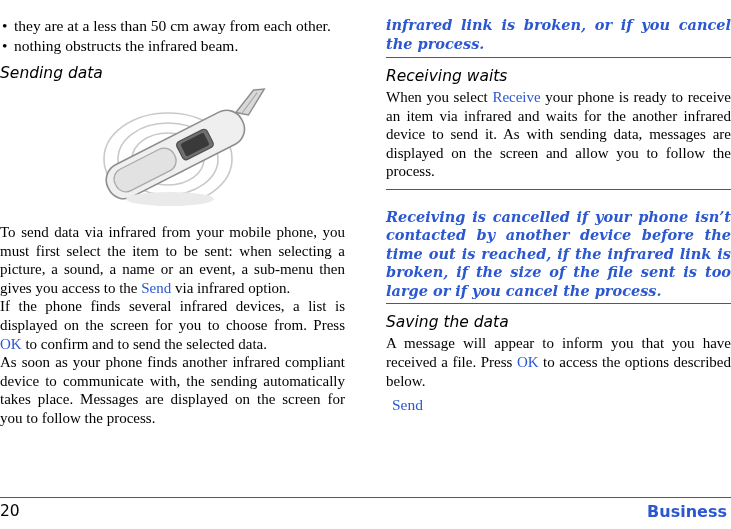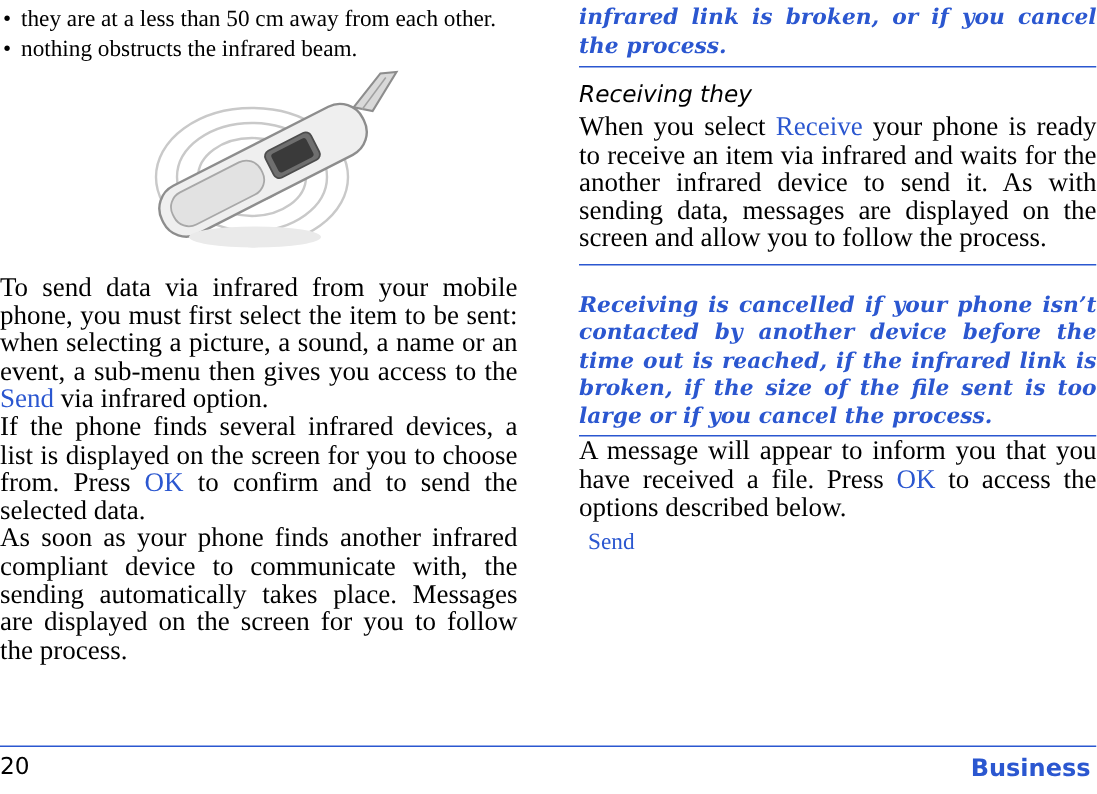--- a/index.html
+++ b/index.html
@@ -14,21 +14,21 @@
     color: #000000;
     overflow: hidden;
   }
   .page {
     position: relative;
     width: 731px;
     height: 529px;
   }
   .col {
     position: absolute;
-    top: 3px;
+    top: 16px;
     width: 345px;
   }
   .col-left { left: 0; }
   .col-right { left: 386px; }
 
   p, ul {
     margin: 0;
   }
   .bullets {
     list-style: none;
@@ -52,21 +52,21 @@
 
   h2.section {
     font-family: "DejaVu Sans", sans-serif;
     font-style: italic;
     font-weight: normal;
     font-size: 15.5px;
     margin: 9px 0 2px 0;
     line-height: 19px;
   }
   .body-text {
-    font-size: 18px;
+    font-size: 15px;
     line-height: 18.6px;
     text-align: justify;
   }
   .body-text.tight {
     margin-top: 0;
   }
   .blue-key {
     color: #2b57d0;
   }
 
@@ -158,20 +158,21 @@
 
 <div class="page">
 
   <div class="col col-left">
 
     <ul class="bullets">
       <li><span>they are at a less than 50 cm away from each other.</span></li>
       <li><span>nothing obstructs the infrared beam.</span></li>
     </ul>
 
+    <h2 class="section">Sending data</h2>
 
     <div class="illus">
       <svg width="230" height="130" viewBox="0 0 230 130" xmlns="http://www.w3.org/2000/svg">
 
         <g fill="none" stroke="#c9c9c9" stroke-width="1.6">
           <ellipse cx="108" cy="72" rx="64" ry="46"></ellipse>
           <ellipse cx="108" cy="72" rx="50" ry="36"></ellipse>
           <ellipse cx="108" cy="72" rx="36" ry="26"></ellipse>
           <ellipse cx="108" cy="72" rx="22" ry="16"></ellipse>
         </g>
@@ -197,26 +198,27 @@
 
     <p class="body-text">As soon as your phone finds another infrared compliant device to communicate with, the sending automatically takes place. Messages are displayed on the screen for you to follow the process.</p>
 
 
   </div>
 
   <div class="col col-right">
 
     <div class="note rule-bottom" style="padding-bottom:4px;">infrared link is broken, or if you cancel the process.</div>
 
-    <h2 class="section">Receiving they</h2>
+    <h2 class="section">Receiving waits</h2>
 
     <p class="body-text tight"><span>When you select </span><span class="blue-key">Receive</span><span> your phone is ready to receive an item via infrared and waits for the another infrared device to send it. As with sending data, messages are displayed on the screen and allow you to follow the process.</span></p>
 
     <div class="note rule-top rule-bottom" style="margin-top:8px;">Receiving is cancelled if your phone isn’t contacted by another device before the time out is reached, if the infrared link is broken, if the size of the file sent is too large or if you cancel the process.</div>
 
+    <h2 class="section">Saving the data</h2>
 
     <p class="body-text tight"><span>A message will appear to inform you that you have received a file. Press </span><span class="blue-key">OK</span><span> to access the options described below.</span></p>
 
     <div class="deftable">
       <div class="term">Send</div>
     </div>
 
   </div>
 
   <div class="footer">

